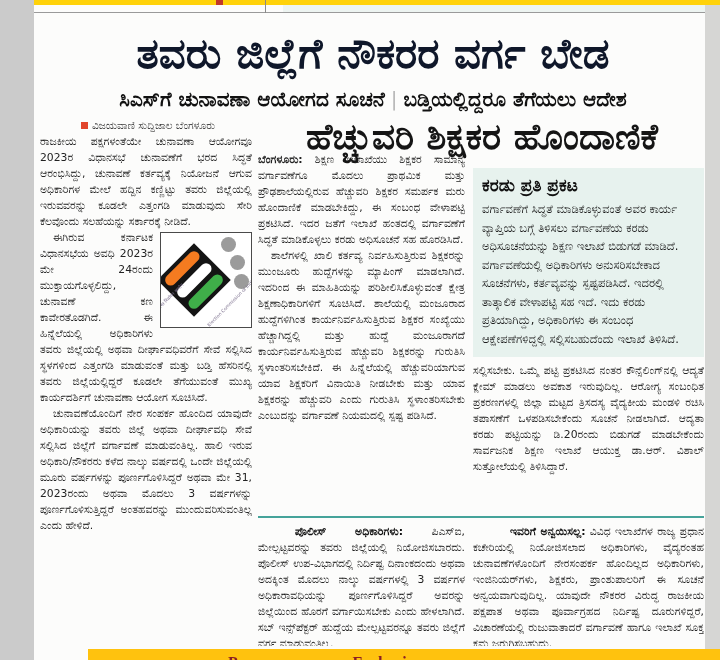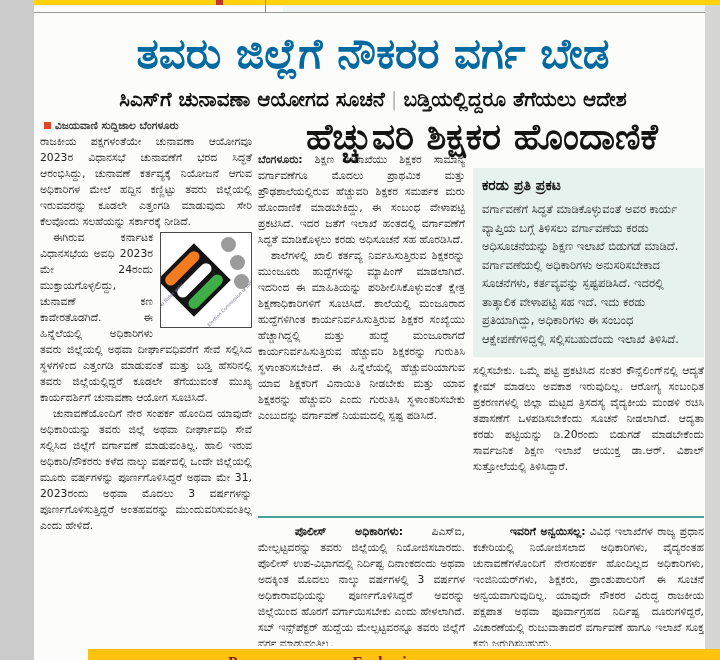--- a/index.html
+++ b/index.html
@@ -12,29 +12,29 @@
   .abs{position:absolute;}
   #paper{left:34px;top:0;width:671px;height:660px;background:#fcfcfb;}
   #right-margin{left:705px;top:0;width:15px;height:660px;background:#d6d6d4;}
   #top-yellow{left:34px;top:0;width:686px;height:5px;background:#ffd20a;}
   #top-red-tick{left:216px;top:0;width:7px;height:5px;background:#c0392b;}
   #top-mint{left:283px;top:5px;width:422px;height:7px;background:#edf4f1;}
   #top-rule{left:34px;top:12px;width:671px;height:1px;background:#9a9a9a;}
   #top-vline{left:265px;top:0;width:1px;height:13px;background:#8a8a8a;}
 
   #headline1{left:40px;top:24px;width:666px;height:62px;
-    font-size:42px;line-height:60px;font-weight:700;color:#0369a1;
+    font-size:42px;line-height:60px;font-weight:700;color:#0f172a;
     text-align:center;white-space:nowrap;overflow:hidden;}
   #subheadline{left:40px;top:86px;width:666px;height:28px;
     font-size:20px;line-height:26px;font-weight:700;color:#111;
     text-align:center;white-space:nowrap;overflow:hidden;}
   #subheadline .sep{color:#b7b7b7;font-weight:400;padding:0 6px;}
 
   #byline{left:44px;top:118px;width:208px;height:14px;font-size:10.5px;
-    font-weight:700;color:#3a3a3a;display:flex;align-items:center;gap:4px;overflow:hidden;}
+    font-weight:400;color:#3a3a3a;display:flex;align-items:center;gap:4px;overflow:hidden;justify-content:center;}
   #byline .sq{width:7px;height:7px;background:#e2452c;flex:0 0 auto;}
 
   .bodytext{font-size:10.8px;line-height:16px;color:#222;text-align:justify;}
   .bodytext p{margin:0;}
   .bodytext p.ind{text-indent:13px;}
 
   #col-left{left:40px;top:134px;width:212px;height:514px;overflow:hidden;}
 
   
   #eci-box{float:right;width:90px;height:94px;margin:2px 0 3px 7px;
@@ -50,21 +50,21 @@
 
   #headline2{left:256px;top:110px;width:452px;height:56px;
     font-size:36px;line-height:54px;font-weight:700;color:#151515;
     text-align:center;white-space:nowrap;overflow:hidden;}
 
   #col-mid{left:258px;top:152px;width:207px;height:346px;overflow:hidden;}
   .dateline{font-weight:700;}
 
   #col-right{left:473px;top:168px;width:231px;height:346px;overflow:hidden;}
   #draft-box{background:#e7f2ee;padding:7px 9px 9px 9px;box-sizing:border-box;min-height:186px;}
-  #draft-box h3{margin:0 0 5px 0;font-size:14px;line-height:20px;color:#101010;}
+  #draft-box h3{margin:0 0 5px 0;font-size:17px;line-height:20px;color:#101010;}
   #draft-box .boxtext{font-size:11.5px;line-height:18.5px;color:#1c1c1c;text-align:left;}
   #col-right .cont{margin-top:6px;}
 
   #teal-rule{left:258px;top:516px;width:446px;height:2px;background:#45a39a;}
 
   #sec-police{left:258px;top:524px;width:207px;height:122px;overflow:hidden;}
   #sec-exempt{left:473px;top:524px;width:231px;height:122px;overflow:hidden;}
   .seclabel{font-weight:700;color:#111;margin-left:37px;}
 
   #bottom-banner{left:88px;top:649px;width:632px;height:11px;background:#ffc20e;overflow:hidden;}

